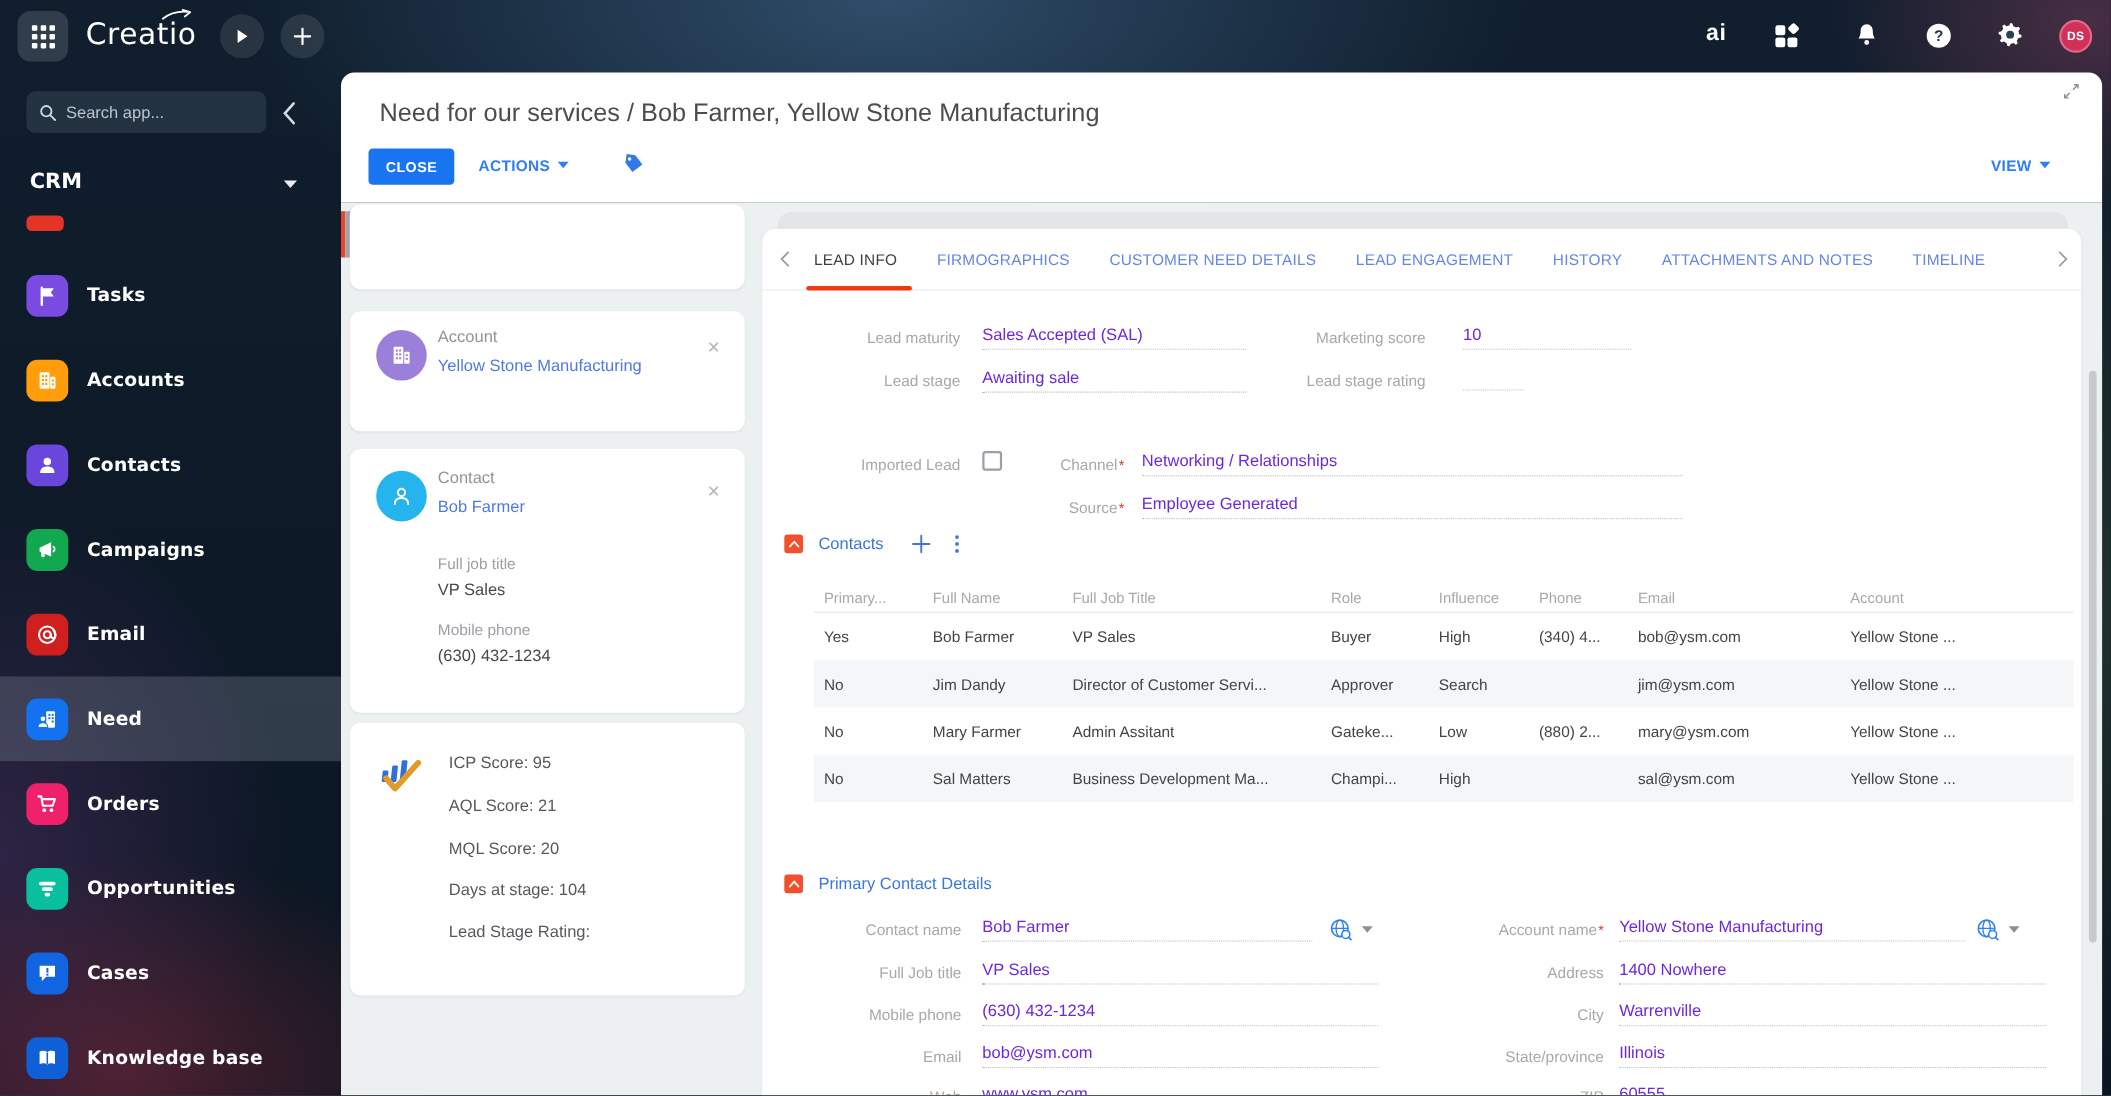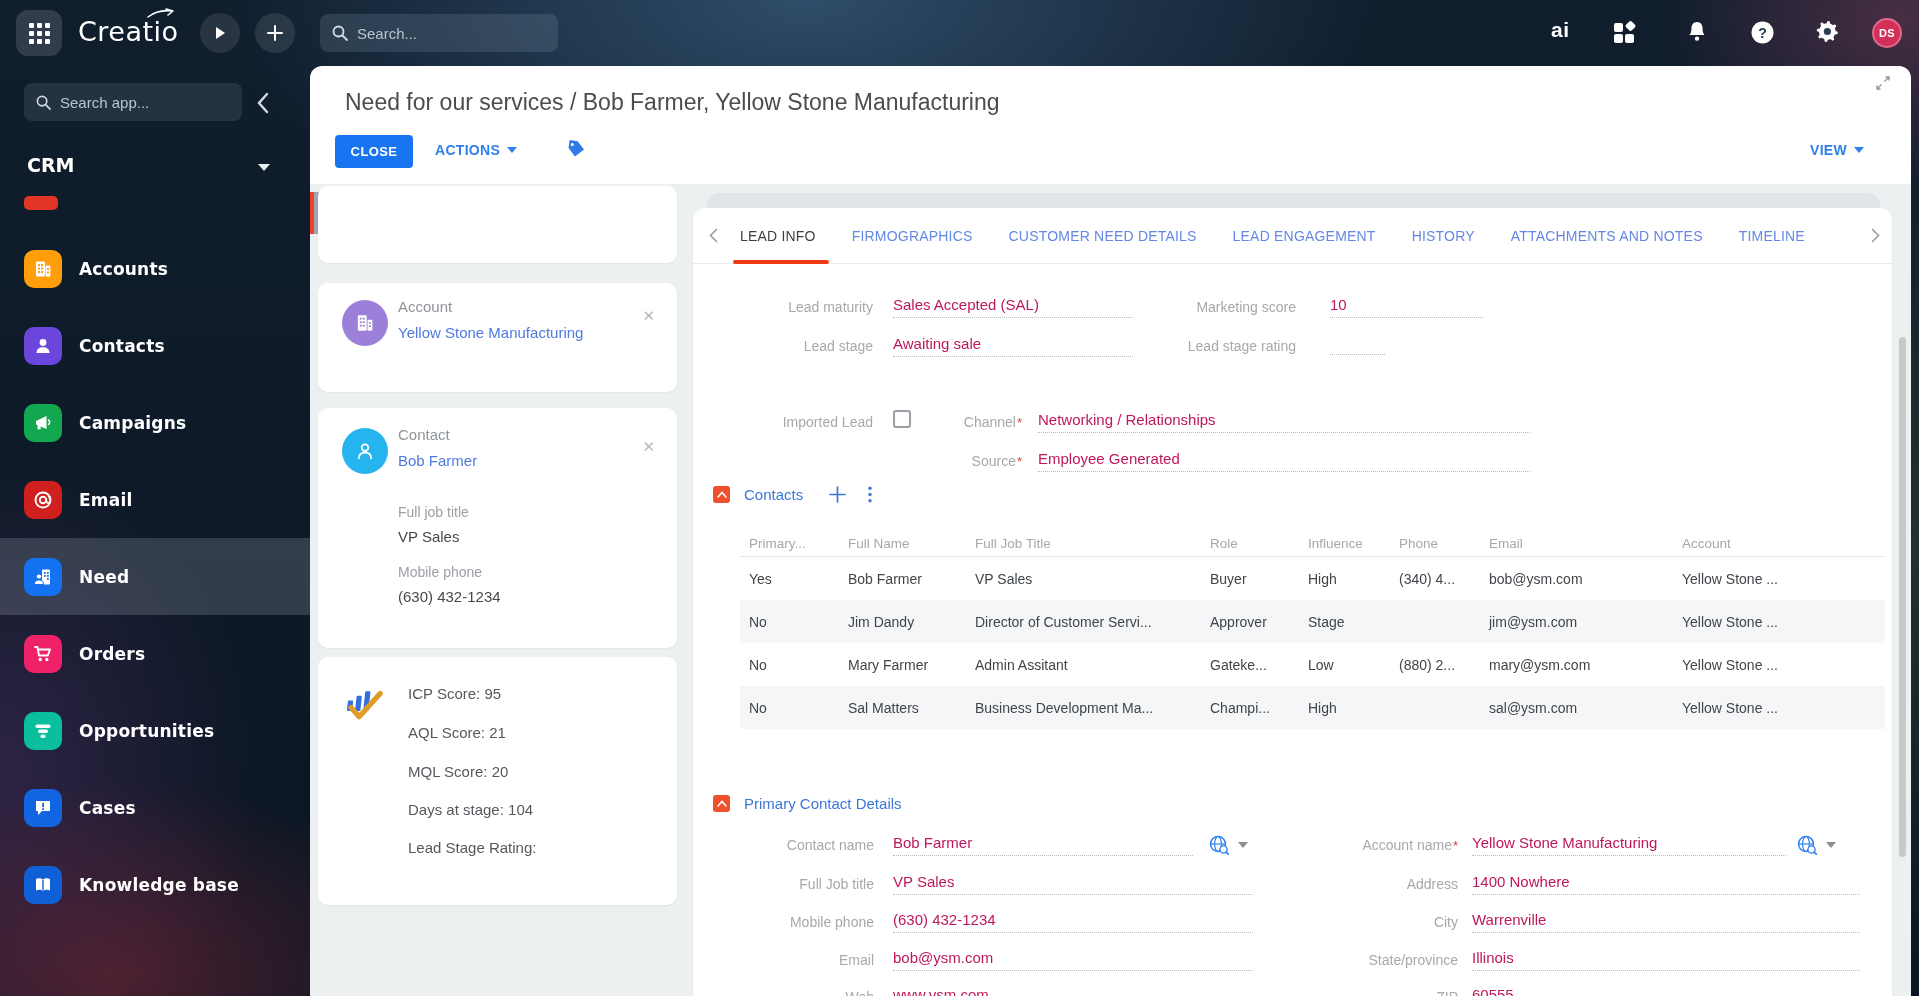--- a/index.html
+++ b/index.html
@@ -99,21 +99,21 @@
     display:flex; align-items:center; }
   .tab-chev { padding:0 10px 0 16px; display:flex; align-items:center; cursor:pointer; }
   .tabs { display:flex; gap:36px; align-items:center; margin-left:12px; }
   .tab { font-size:14px; color:#6487e4; letter-spacing:.2px; cursor:pointer; white-space:nowrap; }
   .tab.active { color:#3f3f3f; }
   .tab-underline { position:absolute; left:40px; top:52px; width:96px; height:4px; background:#ee3a12;
     border-radius:2px; }
   .tab-chev-r { position:absolute; right:12px; top:20px; cursor:pointer; }
 
   .flab { position:absolute; text-align:right; font-size:14px; color:#a8a8a8; }
-  .fval { position:absolute; font-size:15px; color:#be185d; border-bottom:1px dotted #bdbdbd;
+  .fval { position:absolute; font-size:15px; color:#6d28d9; border-bottom:1px dotted #bdbdbd;
     padding-bottom:4px; cursor:text; }
   .fval.noline { border-bottom:none; }
   .req { color:#e23b2e; font-size:13px; margin-left:1px; }
   .chk { position:absolute; width:18px; height:18px; border:2px solid #9aa0a6; border-radius:3px;
     background:#fff; cursor:pointer; }
 
   .sec-head { position:absolute; display:flex; align-items:center; cursor:pointer;}
   .sec-box { width:17px; height:17px; background:#f1502f; border-radius:3px; display:flex;
     align-items:center; justify-content:center; margin-right:14px; }
   .sec-title { color:#3b76d9; font-size:15px; }
@@ -162,27 +162,20 @@
     <div class="roundbtn" style="left:200px">
       <svg width="14" height="14" viewBox="0 0 14 14">
           <path d="M3 1 L12 7 L3 13 Z" fill="#fff"></path>
         </svg>
     </div>
     <div class="roundbtn" style="left:255px">
       <svg width="16" height="16" viewBox="0 0 16 16">
           <path d="M8 1 V15 M1 8 H15" stroke="#fff" stroke-width="2" stroke-linecap="round"></path>
         </svg>
     </div>
-    <div class="tb-search">
-      <svg class="mag" width="16" height="16" viewBox="0 0 16 16">
-        <circle cx="6.5" cy="6.5" r="5" stroke="#d5dde4" stroke-width="1.8" fill="none"></circle>
-        <path d="M10.5 10.5 L15 15" stroke="#d5dde4" stroke-width="1.8" stroke-linecap="round"></path>
-      </svg>
-      <input placeholder="Search..." style="">
-    </div>
 
     <div class="tb-ico ai-logo" style="left:1551px;top:18px">ai</div>
     <div class="tb-ico" style="left:1612px;top:21px">
       <svg width="24" height="24" viewBox="0 0 24 24">
         <rect x="2" y="2" width="9" height="9" rx="2" fill="#fff"></rect>
         <rect x="2" y="13" width="9" height="9" rx="2" fill="#fff"></rect>
         <rect x="13" y="13" width="9" height="9" rx="2" fill="#fff"></rect>
         <rect x="14.5" y="1" width="8" height="8" rx="2" fill="#fff" transform="rotate(45 18.5 5)"></rect>
       </svg>
     </div>
@@ -218,20 +211,29 @@
     <div class="sb-collapse">
       <svg width="13" height="22" viewBox="0 0 13 22">
         <path d="M11 2 L3 11 L11 20" stroke="#d3dae0" stroke-width="2.4" fill="none" stroke-linecap="round"></path>
       </svg>
     </div>
     <div class="ws">CRM</div>
     <div class="ws-caret"></div>
     <div class="scroll-frag"></div>
 
     <div class="nav">
+      <div class="nav-item">
+        <span class="nav-ico" style="background:#7a4be0">
+          <svg width="20" height="20" viewBox="0 0 20 20">
+              <path d="M5 2.5 V18" stroke="#fff" stroke-width="2.2" stroke-linecap="round"></path>
+              <path d="M6 3 H16 L13.2 6.8 L16 10.6 H6 Z" fill="#fff"></path>
+            </svg>
+        </span>
+        <span class="nav-label">Tasks</span>
+      </div>
       <div class="nav-item">
         <span class="nav-ico" style="background:#ff9d0a">
           <svg width="20" height="20" viewBox="0 0 20 20">
               <rect x="3" y="2.5" width="9" height="15" rx="1" fill="#fff"></rect>
               <rect x="12.6" y="6.5" width="4.8" height="11" rx="1" fill="#fff"></rect>
               <rect x="5" y="5" width="2" height="2" fill="#ff9d0a"></rect>
               <rect x="8" y="5" width="2" height="2" fill="#ff9d0a"></rect>
               <rect x="5" y="8.5" width="2" height="2" fill="#ff9d0a"></rect>
               <rect x="8" y="8.5" width="2" height="2" fill="#ff9d0a"></rect>
               <rect x="5" y="12" width="2" height="2" fill="#ff9d0a"></rect>
@@ -500,21 +502,21 @@
               <div>High</div>
               <div>(340) 4...</div>
               <div>bob@ysm.com</div>
               <div>Yellow Stone ...</div>
           </div>
           <div class="trow tr-data alt">
             <div>No</div>
               <div>Jim Dandy</div>
               <div>Director of Customer Servi...</div>
               <div>Approver</div>
-              <div>Stage</div>
+              <div>Search</div>
               <div></div>
               <div>jim@ysm.com</div>
               <div>Yellow Stone ...</div>
           </div>
           <div class="trow tr-data">
             <div>No</div>
               <div>Mary Farmer</div>
               <div>Admin Assitant</div>
               <div>Gateke...</div>
               <div>Low</div>

